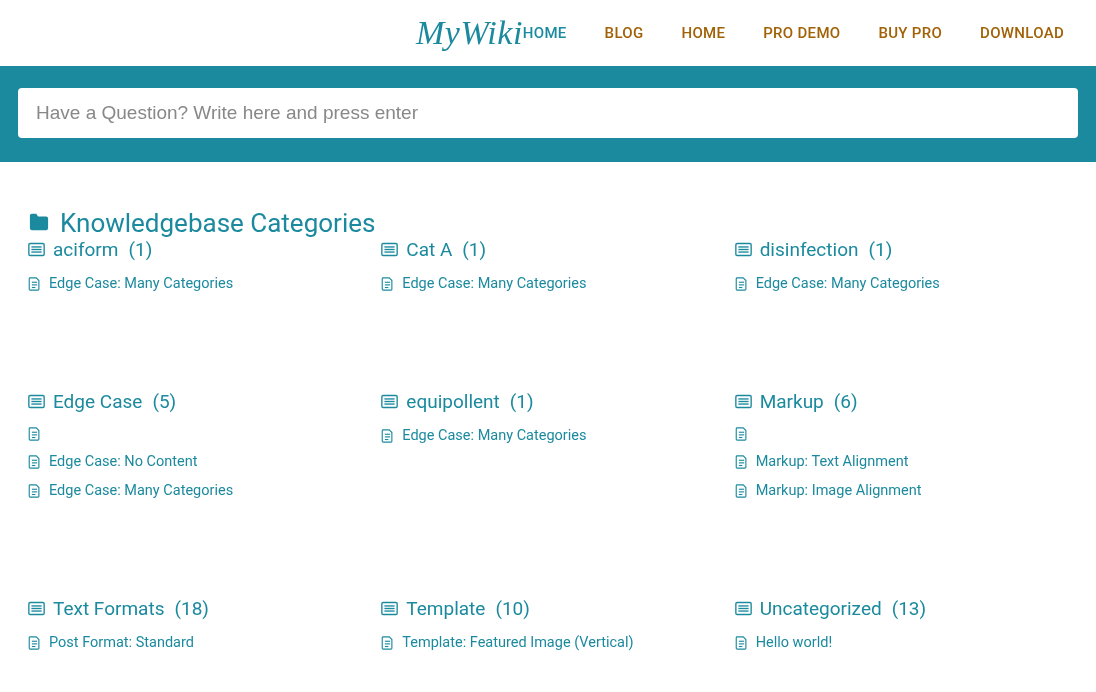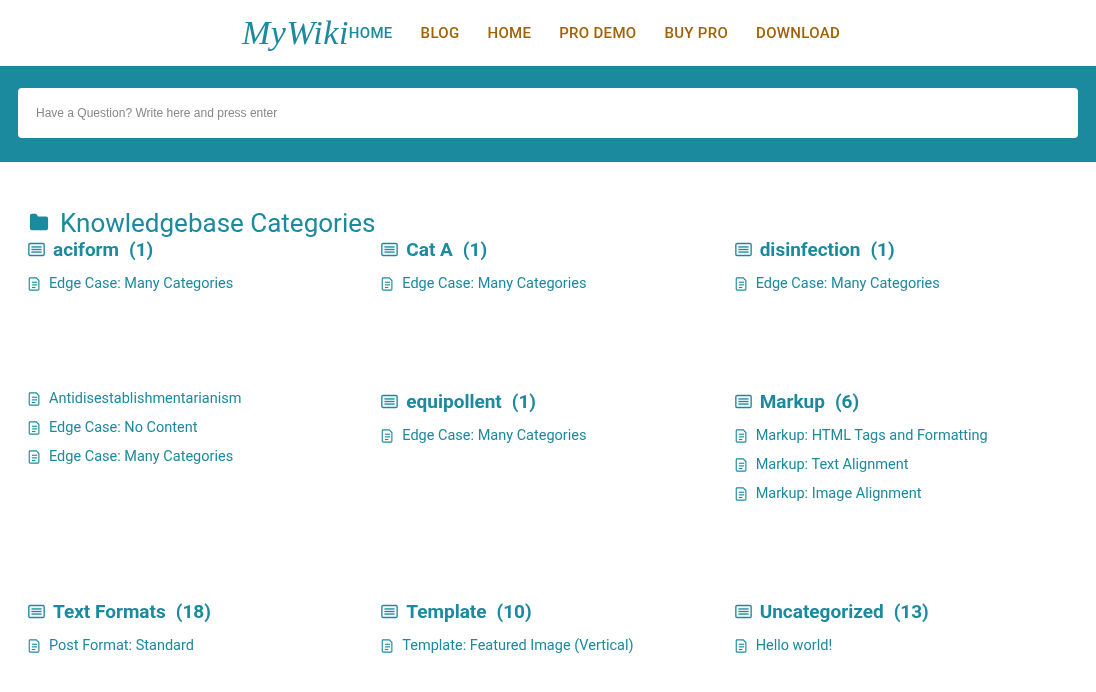--- a/index.html
+++ b/index.html
@@ -1,29 +1,29 @@
 <!DOCTYPE html>
 <html><head>
 <meta charset="utf-8">
 <style>
 * { margin:0; padding:0; box-sizing:border-box; }
 body { font-family:-apple-system,BlinkMacSystemFont,"Segoe UI",Roboto,"Helvetica Neue",Arial,sans-serif; color:#333; background:#fff; width:1096px; }
-.navbar { display:flex; justify-content:center; align-items:center; height:66px; padding:0 18px 0 18px; background:#fff; }
+.navbar { display:flex; justify-content:flex-end; align-items:center; height:66px; padding:0 18px 0 18px; background:#fff; }
 .logo { font-family:Georgia,"Times New Roman",serif; font-style:italic; font-size:34px; color:#1b8a9e; font-weight:500; letter-spacing:0.5px; }
-.nav-links { display:flex; gap:28px; padding-right:14px; }
+.nav-links { display:flex; gap:38px; padding-right:14px; }
 .nav-link { font-size:15px; font-weight:500; color:#a16207; text-decoration:none; cursor:pointer; letter-spacing:0.3px; }
 .nav-link.active { color:#1b8a9e; }
 .search-bar { background:#1b8a9e; padding:22px 18px 24px 18px; }
-.search-input { width:100%; height:50px; border:none; border-radius:4px; padding:0 18px; font-size:12px; color:#555; background:#fff; outline:none; }
+.search-input { width:100%; height:50px; border:none; border-radius:4px; padding:0 18px; font-size:19px; color:#555; background:#fff; outline:none; }
 .search-input::placeholder { color:#888; }
 .content { padding:46px 28px 20px 28px; }
 .section-title { font-size:26px; color:#1b8a9e; font-weight:400; display:flex; align-items:center; gap:10px; }
 .section-title .folder-icon { display:inline-block; }
 .cats { display:grid; grid-template-columns:repeat(3,1fr); column-gap:20px; row-gap:86px; }
-.cat-title { font-size:19px; color:#1b8a9e; font-weight:700; display:flex; align-items:center; gap:8px; margin-bottom:14px; cursor:pointer; }
+.cat-title { font-size:19px; color:#1b8a9e; font-weight:400; display:flex; align-items:center; gap:8px; margin-bottom:14px; cursor:pointer; }
 .cat-title .list-icon { display:inline-flex; }
 .item { font-size:14.5px; color:#1b8a9e; display:flex; align-items:center; gap:8px; margin-bottom:12px; cursor:pointer;text-align:right; }
 .item .doc-icon { display:inline-flex; }
 .count { margin-left:2px; }
 svg { flex-shrink:0; }
 </style>
 </head>
 <body>
 
 <div class="navbar">
@@ -121,30 +121,41 @@
               <path d="M2 1h7l3 3v10c0 .5-.5 1-1 1H2c-.5 0-1-.5-1-1V2c0-.5.5-1 1-1z"></path>
               <line x1="4" y1="6" x2="10" y2="6"></line>
               <line x1="4" y1="9" x2="10" y2="9"></line>
               <line x1="4" y1="12" x2="8" y2="12"></line>
             </svg>
           </span>
           <span>Edge Case: Many Categories</span>
         </div>
       </div>
       <div>
-        <div class="item">
-          <span class="doc-icon">
-            <svg width="13" height="14" viewBox="0 0 14 16" fill="none" stroke="#1b8a9e" stroke-width="1.3">
-              <path d="M2 1h7l3 3v10c0 .5-.5 1-1 1H2c-.5 0-1-.5-1-1V2c0-.5.5-1 1-1z"></path>
-              <line x1="4" y1="6" x2="10" y2="6"></line>
-              <line x1="4" y1="9" x2="10" y2="9"></line>
-              <line x1="4" y1="12" x2="8" y2="12"></line>
-            </svg>
-          </span>
-          <span>Antidisestablishmentarianism</span>
+        <div class="cat-title">
+          <span class="list-icon">
+            <svg width="17" height="15" viewBox="0 0 20 16" fill="none" stroke="#1b8a9e" stroke-width="1.6">
+              <rect x="1" y="1" width="18" height="14" rx="1.5"></rect>
+              <line x1="4" y1="5" x2="16" y2="5"></line>
+              <line x1="4" y1="8" x2="16" y2="8"></line>
+              <line x1="4" y1="11" x2="16" y2="11"></line>
+            </svg>
+          </span>
+          <span>Edge Case</span>
+          <span class="count">(5)</span>
+        </div>
+        <div class="item">
+          <span class="doc-icon">
+            <svg width="13" height="14" viewBox="0 0 14 16" fill="none" stroke="#1b8a9e" stroke-width="1.3">
+              <path d="M2 1h7l3 3v10c0 .5-.5 1-1 1H2c-.5 0-1-.5-1-1V2c0-.5.5-1 1-1z"></path>
+              <line x1="4" y1="6" x2="10" y2="6"></line>
+              <line x1="4" y1="9" x2="10" y2="9"></line>
+              <line x1="4" y1="12" x2="8" y2="12"></line>
+            </svg>
+          </span>
         </div>
         <div class="item">
           <span class="doc-icon">
             <svg width="13" height="14" viewBox="0 0 14 16" fill="none" stroke="#1b8a9e" stroke-width="1.3">
               <path d="M2 1h7l3 3v10c0 .5-.5 1-1 1H2c-.5 0-1-.5-1-1V2c0-.5.5-1 1-1z"></path>
               <line x1="4" y1="6" x2="10" y2="6"></line>
               <line x1="4" y1="9" x2="10" y2="9"></line>
               <line x1="4" y1="12" x2="8" y2="12"></line>
             </svg>
           </span>
@@ -202,21 +213,20 @@
         </div>
         <div class="item">
           <span class="doc-icon">
             <svg width="13" height="14" viewBox="0 0 14 16" fill="none" stroke="#1b8a9e" stroke-width="1.3">
               <path d="M2 1h7l3 3v10c0 .5-.5 1-1 1H2c-.5 0-1-.5-1-1V2c0-.5.5-1 1-1z"></path>
               <line x1="4" y1="6" x2="10" y2="6"></line>
               <line x1="4" y1="9" x2="10" y2="9"></line>
               <line x1="4" y1="12" x2="8" y2="12"></line>
             </svg>
           </span>
-          <span>Markup: HTML Tags and Formatting</span>
         </div>
         <div class="item">
           <span class="doc-icon">
             <svg width="13" height="14" viewBox="0 0 14 16" fill="none" stroke="#1b8a9e" stroke-width="1.3">
               <path d="M2 1h7l3 3v10c0 .5-.5 1-1 1H2c-.5 0-1-.5-1-1V2c0-.5.5-1 1-1z"></path>
               <line x1="4" y1="6" x2="10" y2="6"></line>
               <line x1="4" y1="9" x2="10" y2="9"></line>
               <line x1="4" y1="12" x2="8" y2="12"></line>
             </svg>
           </span>

